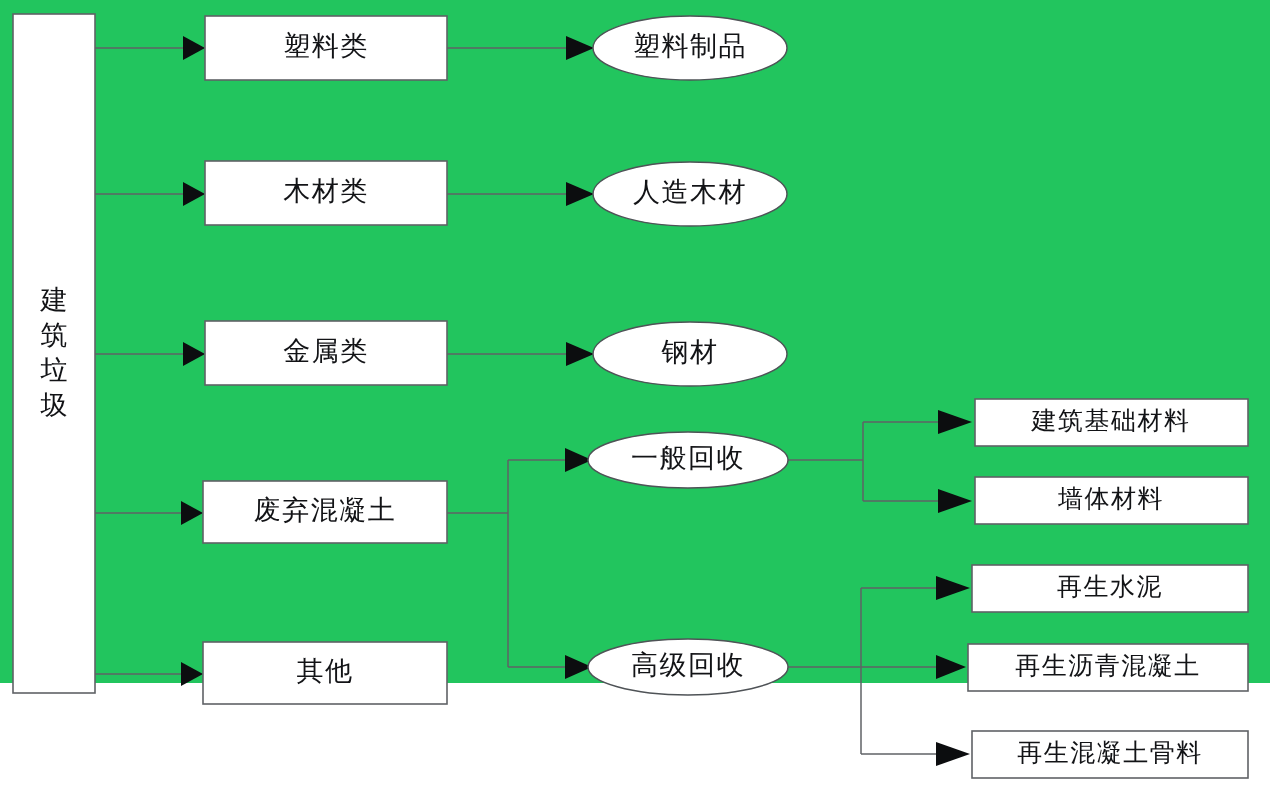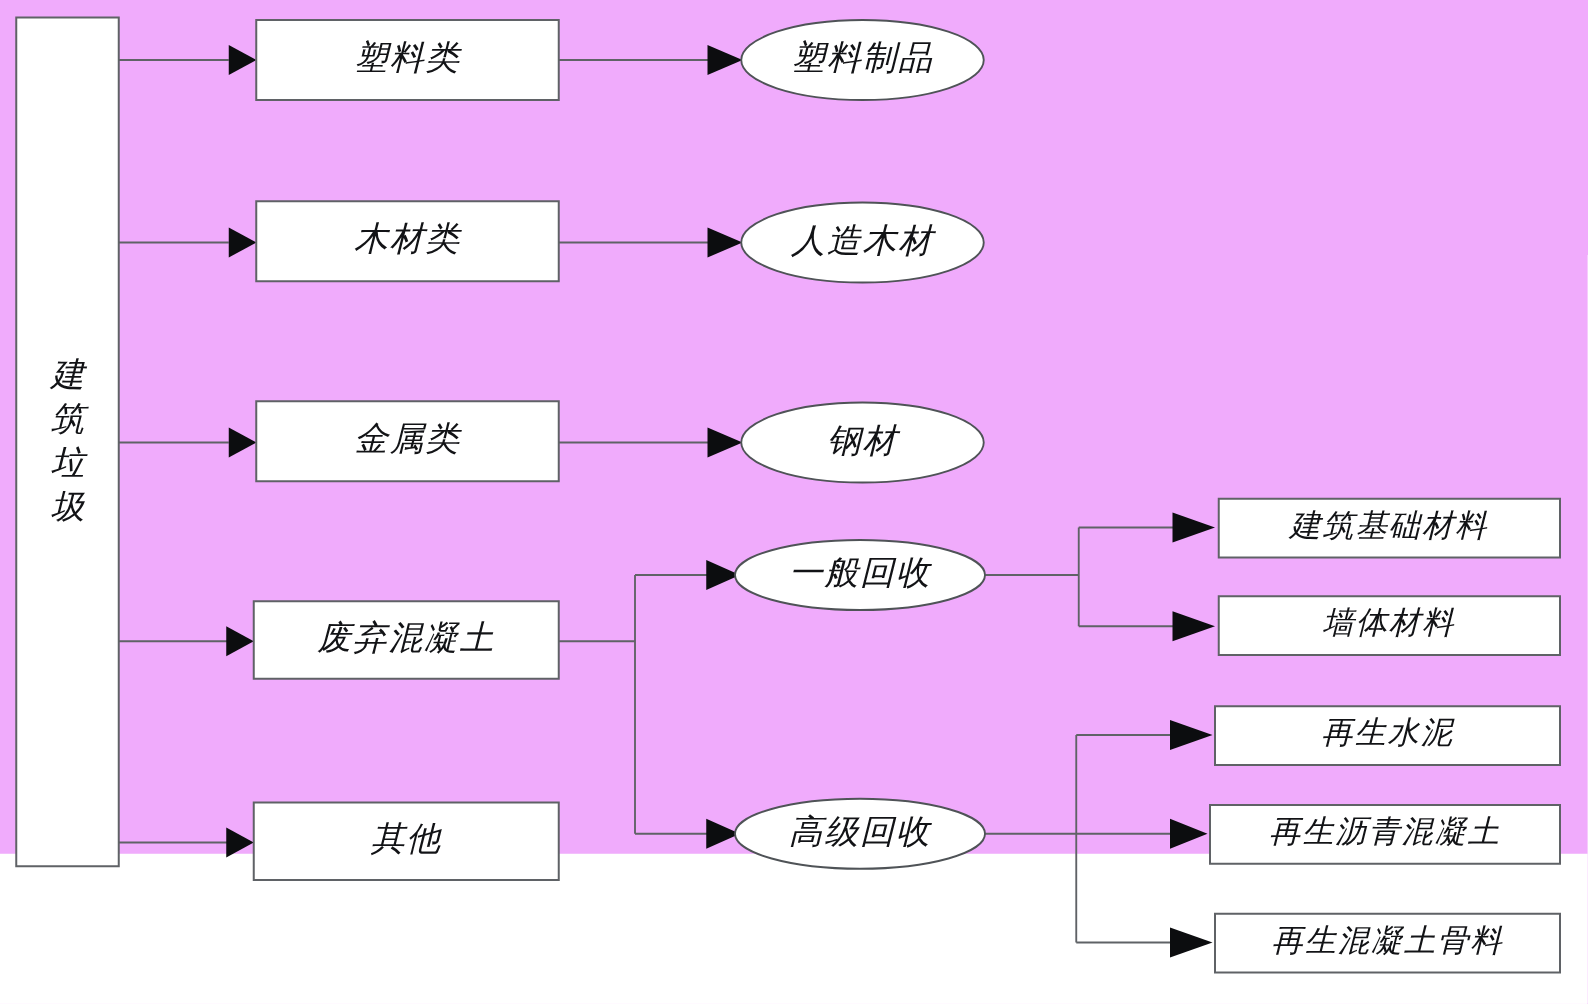--- a/index.html
+++ b/index.html
@@ -10,22 +10,21 @@
   body {
     width: 1270px;
     height: 803px;
     font-family: "Liberation Serif", "DejaVu Serif", serif;
     overflow: hidden;
   }
   #diagram-root {
     position: relative;
     width: 1270px;
     height: 683px;
-    background: #f0abfc;
-    font-style: italic;
+    background: #22c55e;
   }
   svg.flow {
     position: absolute;
     top: 0;
     left: 0;
     width: 1270px;
     height: 803px;
     display: block;
   }
   .node-shape {

